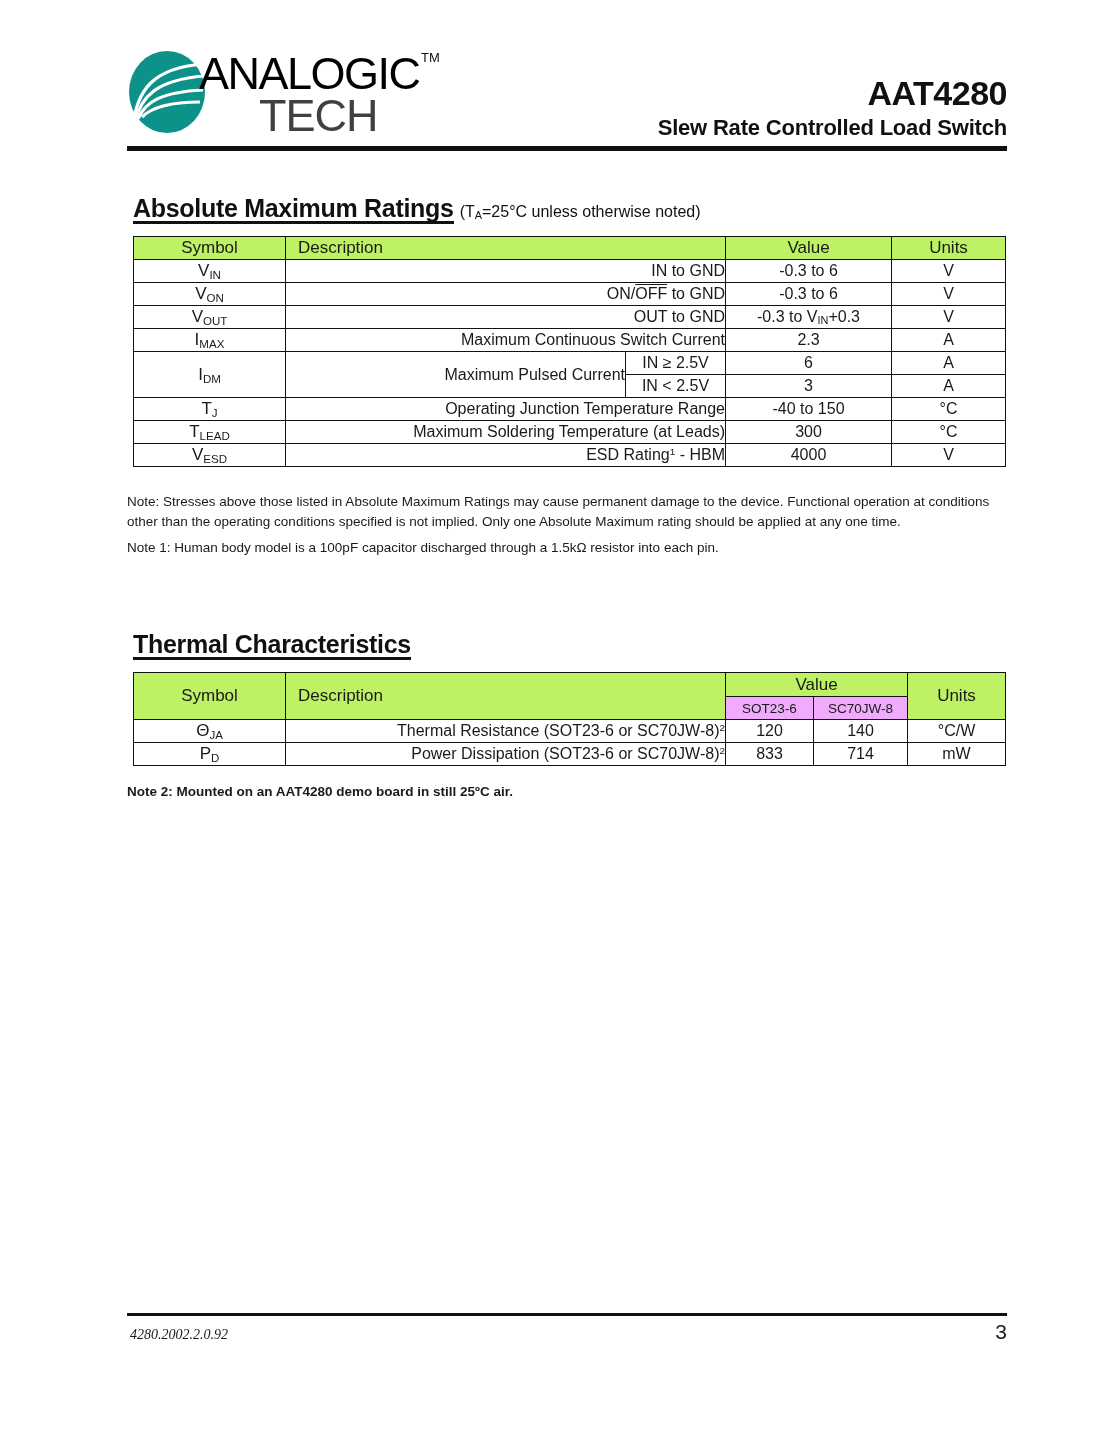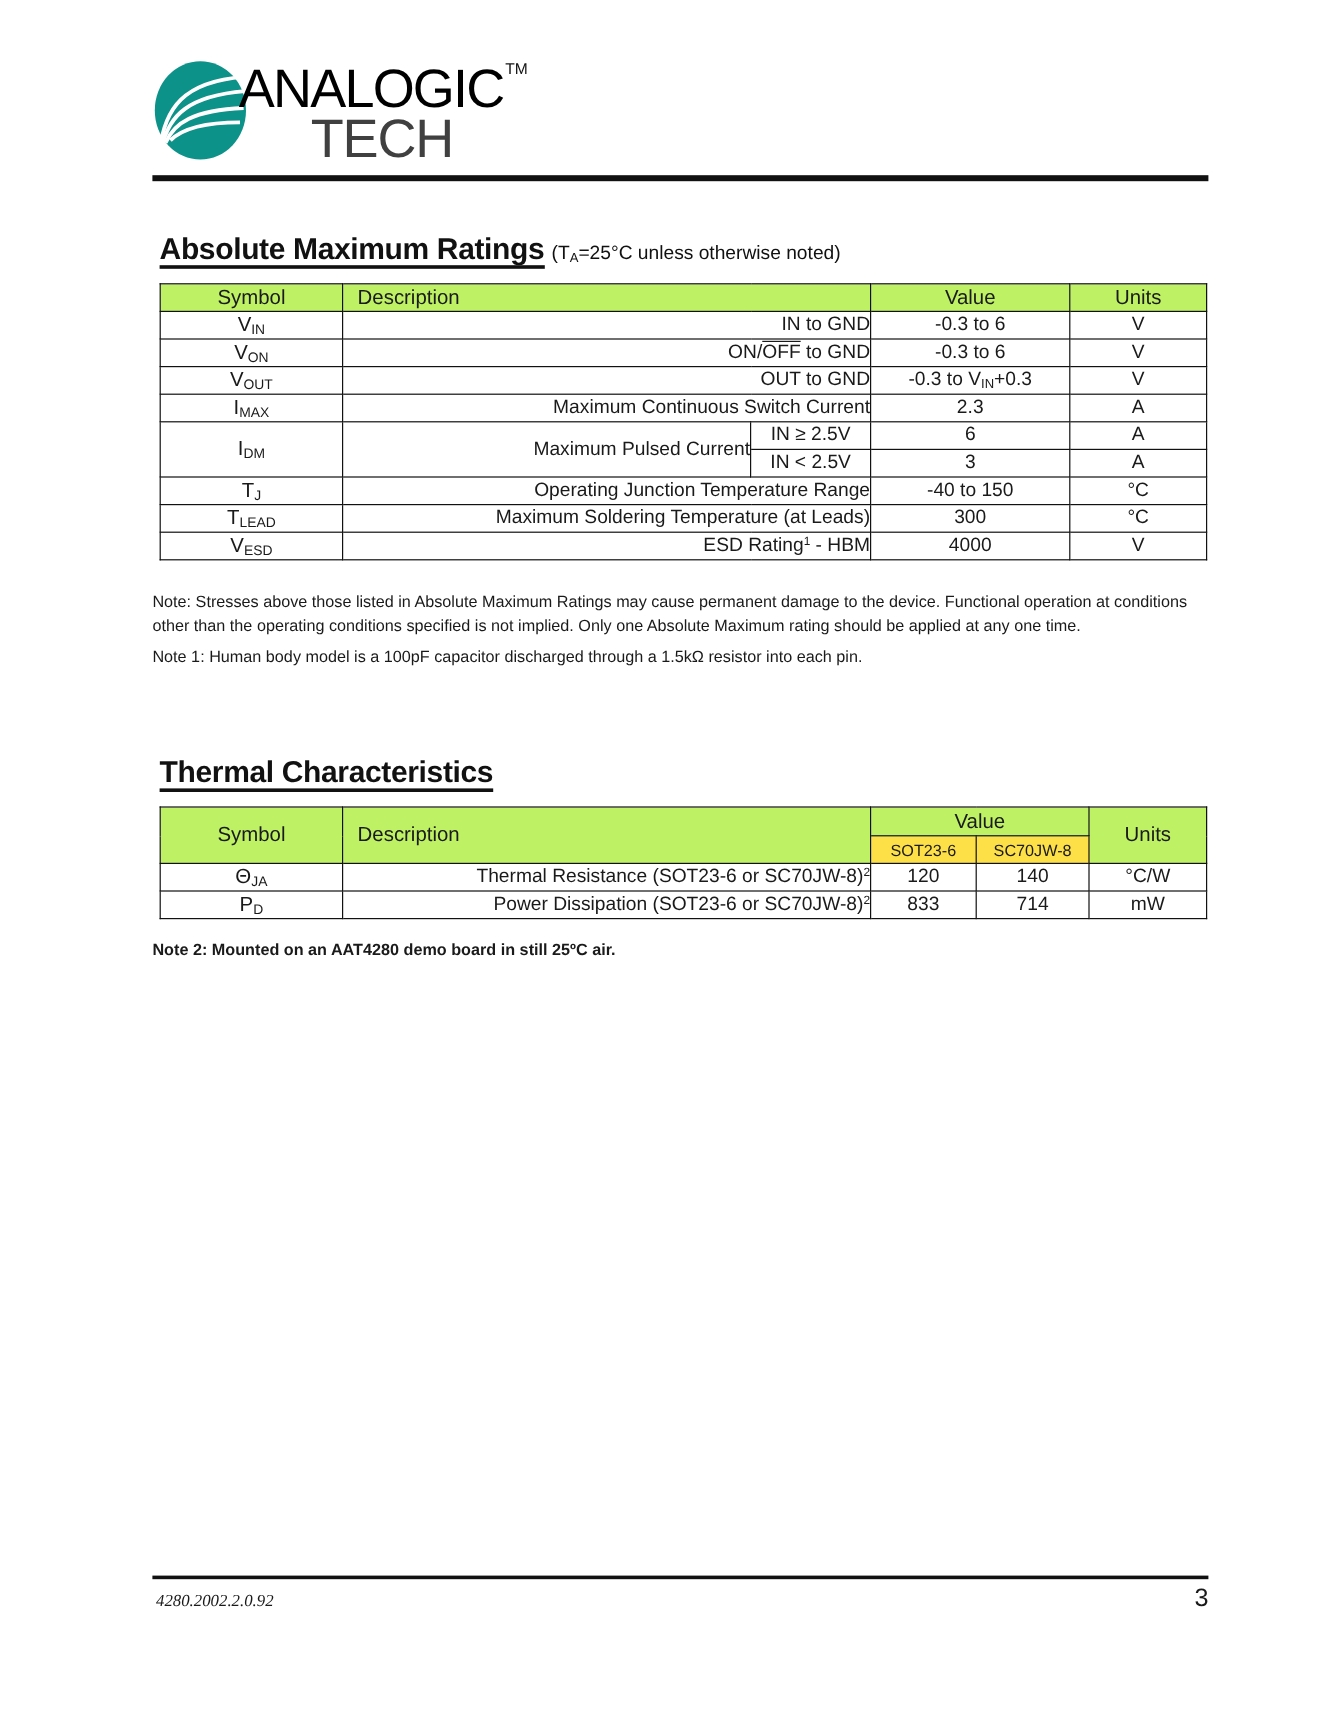--- a/index.html
+++ b/index.html
@@ -139,21 +139,21 @@
     vertical-align: middle;
   }
   .hd {
     background: #bef264;
     font-weight: bold;
     text-align: center;
     font-size: 17px;
     height: 32px;
   }
   .hd-sm {
-    background: #fde047;
+    background: #f0abfc;
     font-weight: bold;
     text-align: center;
     font-size: 13.5px;
     height: 22px;
   }
   .c { text-align: center; }
   .l { text-align: right; padding-left: 9px; margin-left: 32px; }
   .sym { text-align: center; font-size: 17px; }
 
   
@@ -207,20 +207,22 @@
         <path d="M11 69 C18 52 34 42 76 40" stroke="#ffffff" stroke-width="3.2" fill="none"></path>
         <path d="M15 67 C24 58 40 52 73 52" stroke="#ffffff" stroke-width="3.2" fill="none"></path>
       </svg>
       <div class="logo-text">
         <div class="logo-line1">ANALOGIC</div>
         <div class="logo-tm">TM</div>
         <div class="logo-line2">TECH</div>
       </div>
     </div>
     <div class="title-block">
+      <div class="part-number">AAT4280</div>
+      <div class="part-subtitle">Slew Rate Controlled Load Switch</div>
     </div>
   </div>
   <div class="header-rule"></div>
 
   <div class="section sec-head" style="top:196px;">
     <span class="main">Absolute Maximum Ratings</span><span class="sub"><span>(T</span><sub>A</sub><span>=25°C unless otherwise noted)</span></span>
   </div>
 
   <table class="dt" id="amr-table">
     <colgroup>

